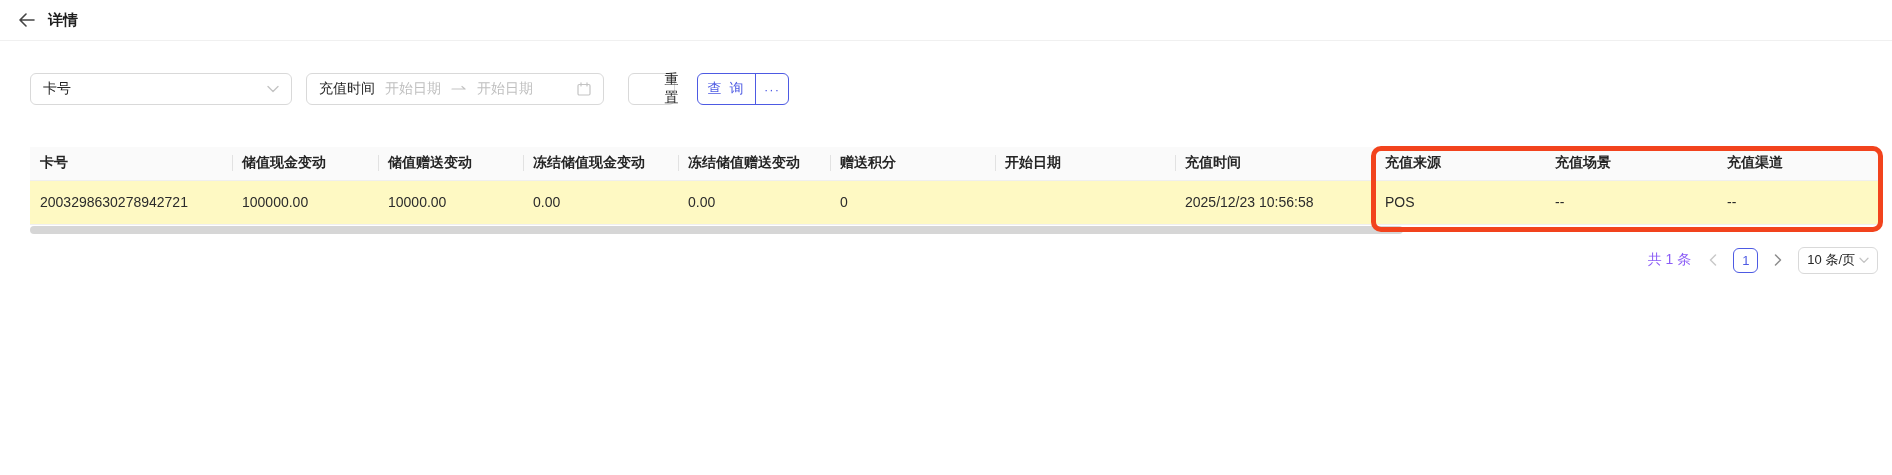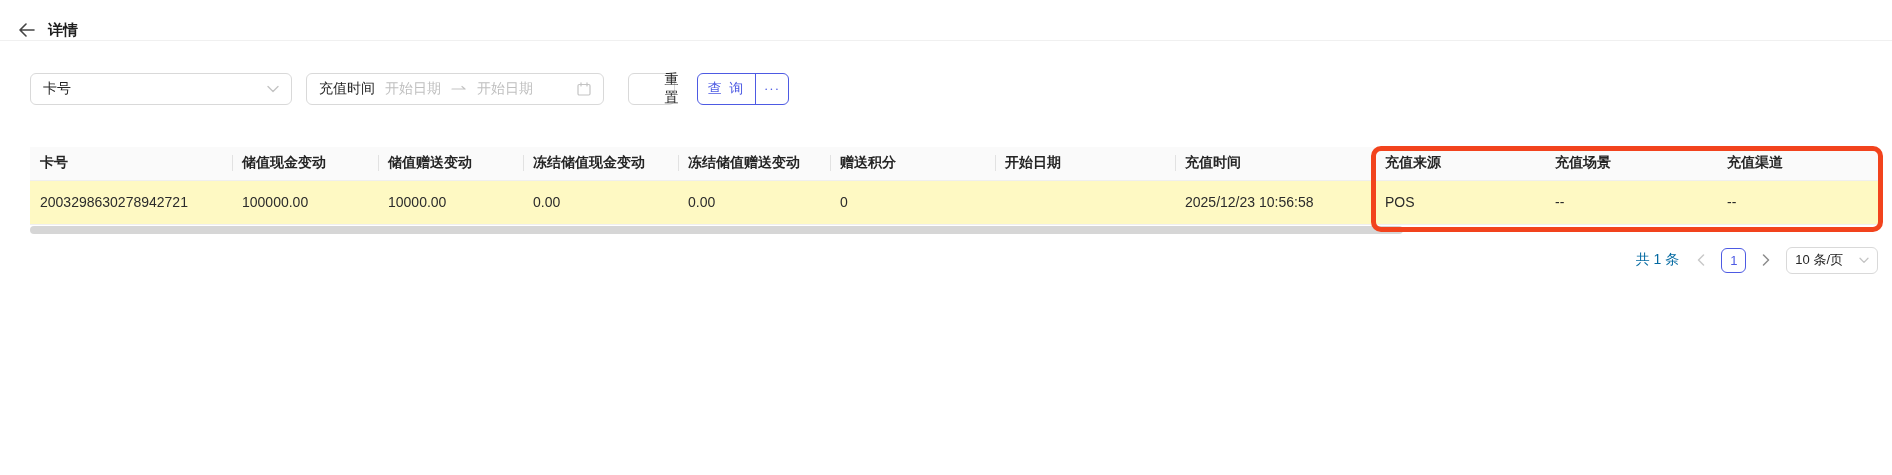--- a/index.html
+++ b/index.html
@@ -1,37 +1,37 @@
 <!DOCTYPE html>
 <html style="--accent: #4d5ae3; --hl: #f2431d;"><head>
 <meta charset="utf-8">
 <style>
   * { margin:0; padding:0; box-sizing:border-box; }
   html,body { width:1892px; height:475px; background:#fff; overflow:hidden;
     font-family:"Liberation Sans","DejaVu Sans",sans-serif; font-size:14px; color:#262626; }
 
   
-  .titlebar { height:41px; display:flex; align-items:flex-end; gap:12px;
+  .titlebar { height:41px; display:flex; align-items:center; gap:12px;
     padding:0 16px; border-bottom:1px solid #f0f0f0; background:#fff; }
   .back-btn { width:20px; height:20px; display:flex; align-items:center; justify-content:center; cursor:pointer; }
   .page-title { font-size:15px; font-weight:700; color:#1f1f1f; }
 
   
   .filter-row { margin:32px 14px 0 30px; display:flex; align-items:center; }
   .ctl { height:32px; border:1px solid #d9d9d9; border-radius:6px; background:#fff;
     display:flex; align-items:center; }
   .select-ctl { width:262px; padding:0 12px; justify-content:space-between; margin-right:14px; cursor:pointer; }
   .range-ctl { width:298px; padding:0 12px; gap:10px; margin-right:24px; }
   .placeholder { color:#bfbfbf; }
   .dim-icon { color:#bfbfbf; display:flex; align-items:center; }
   .btn { height:32px; border:1px solid #d9d9d9; border-radius:6px; background:#fff;
     display:flex; align-items:center; justify-content:center; cursor:pointer; font-size:14px; }
   .reset-btn { width:47px; margin-right:22px; color:#262626;padding-left:40px; }
   .query-group { height:32px; border:1px solid var(--accent); border-radius:6px;
-    display:flex; align-items:stretch; color:var(--accent); overflow:hidden; background:#fff;font-family:Liberation Serif, serif; }
+    display:flex; align-items:stretch; color:var(--accent); overflow:hidden; background:#fff; }
   .query-part { width:58px; display:flex; align-items:center; justify-content:center;
     border-right:1px solid var(--accent); cursor:pointer; letter-spacing:2px; }
   .more-part { width:32px; display:flex; align-items:center; justify-content:center;
     cursor:pointer; font-size:13px; letter-spacing:1px; }
 
   
   .table-wrap { position:relative; margin:42px 14px 0 30px; }
   table { border-collapse:collapse; table-layout:fixed; width:1848px; }
   th { height:33px; background:#fafafa; font-weight:600; font-size:14px; color:#252525;
     text-align:left; padding:0 10px; border-bottom:1px solid #efefef; position:relative;
@@ -40,29 +40,29 @@
     width:1px; height:16px; background:#e2e2e2; }
   td { height:44px; padding:0 10px; border-bottom:1px solid #f0f0f0; background:#fef9c3;
     white-space:nowrap; overflow:hidden; color:#2b2b2b; }
   .hscrollbar { position:absolute; left:0; top:79px; width:1373px; height:8px;
     background:#d6d6d6; border-radius:4px; cursor:pointer; }
   .highlight-box { position:absolute; left:1341px; top:-1px; width:512px; height:86px;
     border:5px solid var(--hl); border-radius:10px; pointer-events:none; z-index:5; }
 
   
   .pagination { margin:22px 14px 0 30px; display:flex; align-items:center; justify-content:flex-end; gap:10px; }
-  .total-text { color:#0369a1; margin-right:2px; }
+  .total-text { color:#8b5cf6; margin-right:2px; }
   .pg-arrow { width:20px; height:24px; display:flex; align-items:center; justify-content:center; cursor:pointer; }
   .pg-prev { color:#c9c9c9; }
   .pg-next { color:#8c8c8c; }
   .pg-page { min-width:25px; height:25px; border:1px solid var(--accent); border-radius:6px;
     color:var(--accent); display:flex; align-items:center; justify-content:center;
     font-size:13px; cursor:pointer; background:#fff; }
   .pg-size { height:27px; border:1px solid #d9d9d9; border-radius:6px; background:#fff;
-    display:flex; align-items:center; gap:16px; padding:0 8px; font-size:13px; color:#262626; cursor:pointer; }
+    display:flex; align-items:center; gap:4px; padding:0 8px; font-size:13px; color:#262626; cursor:pointer; }
 
   svg { display:block; }
 </style>
 </head>
 <body>
 
 <div class="titlebar">
   <span class="back-btn">
     <span>
       <svg width="17" height="14" viewBox="0 0 17 14">

